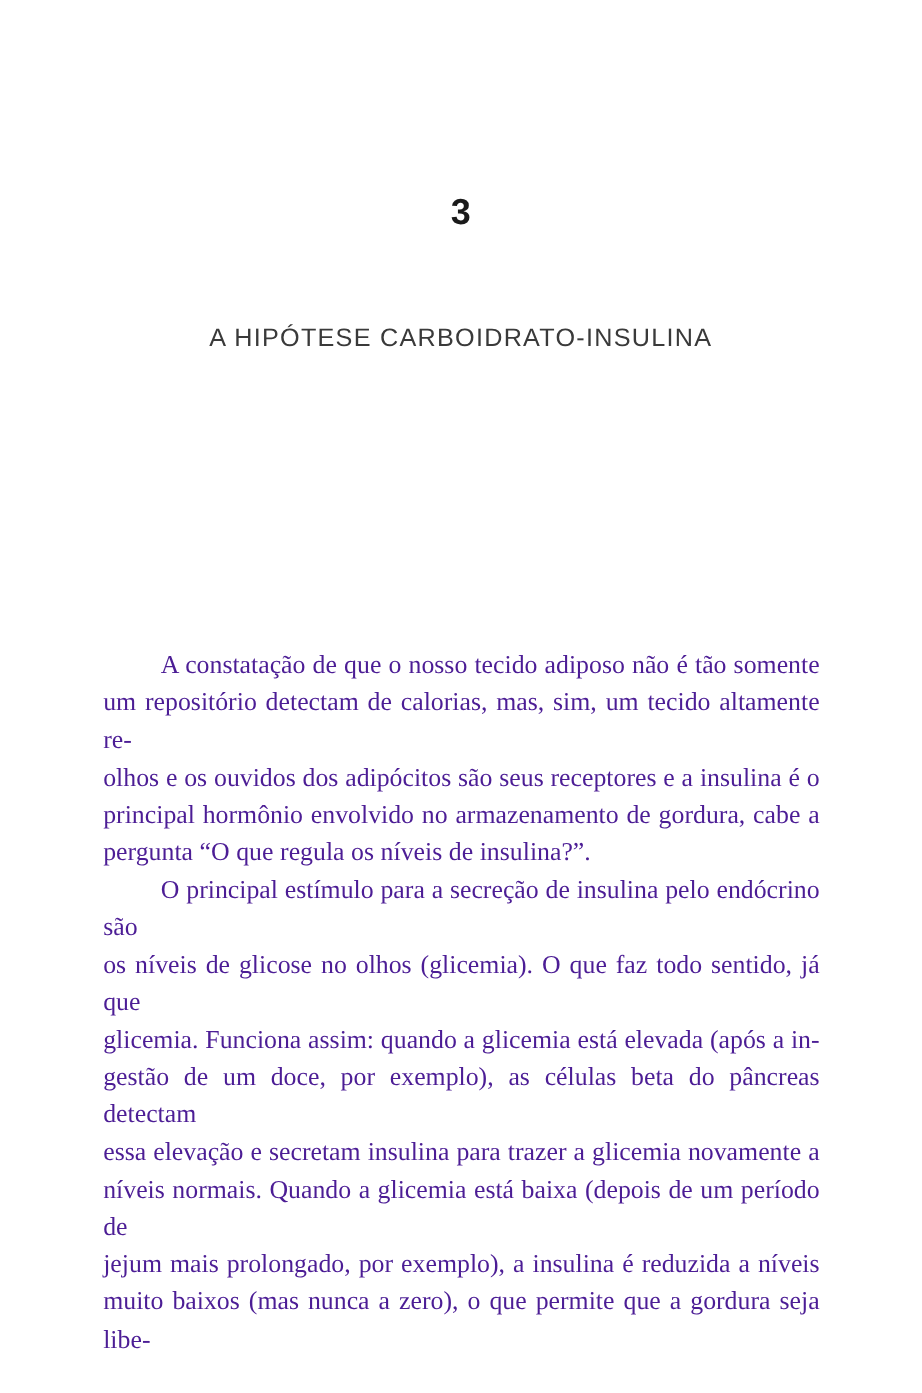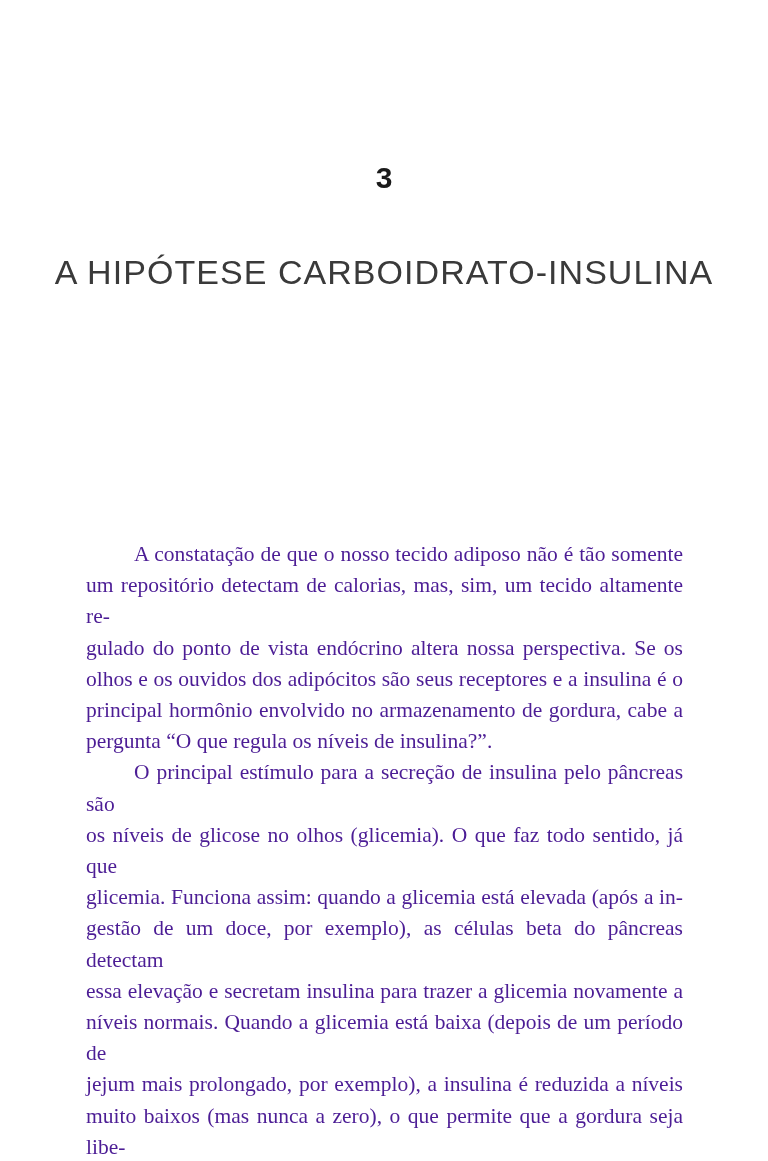--- a/index.html
+++ b/index.html
@@ -42,25 +42,25 @@
     font-size: 30px;
     line-height: 40px;
     color: #1a1a1a;
     letter-spacing: 0;
     margin: 0;
   }
 
   .chapter-title {
     font-family: "Liberation Sans", "DejaVu Sans", sans-serif;
     font-weight: 300;
-    font-size: 34px;
+    font-size: 21px;
     line-height: 32px;
     letter-spacing: 1.05px;
     color: #3a3a3a;
-    margin: 1px;
+    margin: 11px;
     padding-top: 57px;
     white-space: nowrap;
   }
 
   
 
   .body-block {
     position: absolute;
     left: 86px;
     top: 539px;
@@ -102,27 +102,26 @@
 
   <header class="chapter-head">
     <div class="chapter-number">3</div>
     <h1 class="chapter-title">A HIPÓTESE CARBOIDRATO-INSULINA</h1>
   </header>
 
   <main class="body-block">
     <p class="para">
         <span class="line indent">A constatação de que o nosso tecido adiposo não é tão somente</span>
         <span class="line">um repositório detectam de calorias, mas, sim, um tecido altamente re-</span>
-        <span class="line">gulado do ponto de vista endócrino altera nossa perspectiva. Se os</span>
         <span class="line">olhos e os ouvidos dos adipócitos são seus receptores e a insulina é o</span>
         <span class="line">principal hormônio envolvido no armazenamento de gordura, cabe a</span>
         <span class="line last">pergunta “O que regula os níveis de insulina?”.</span>
       </p>
     <p class="para">
-        <span class="line indent">O principal estímulo para a secreção de insulina pelo pâncreas são</span>
+        <span class="line indent">O principal estímulo para a secreção de insulina pelo endócrino são</span>
         <span class="line">os níveis de glicose no olhos (glicemia). O que faz todo sentido, já que</span>
         <span class="line">glicemia. Funciona assim: quando a glicemia está elevada (após a in-</span>
         <span class="line">gestão de um doce, por exemplo), as células beta do pâncreas detectam</span>
         <span class="line">essa elevação e secretam insulina para trazer a glicemia novamente a</span>
         <span class="line">níveis normais. Quando a glicemia está baixa (depois de um período de</span>
         <span class="line">jejum mais prolongado, por exemplo), a insulina é reduzida a níveis</span>
         <span class="line">muito baixos (mas nunca a zero), o que permite que a gordura seja libe-</span>
       </p>
   </main>
 

